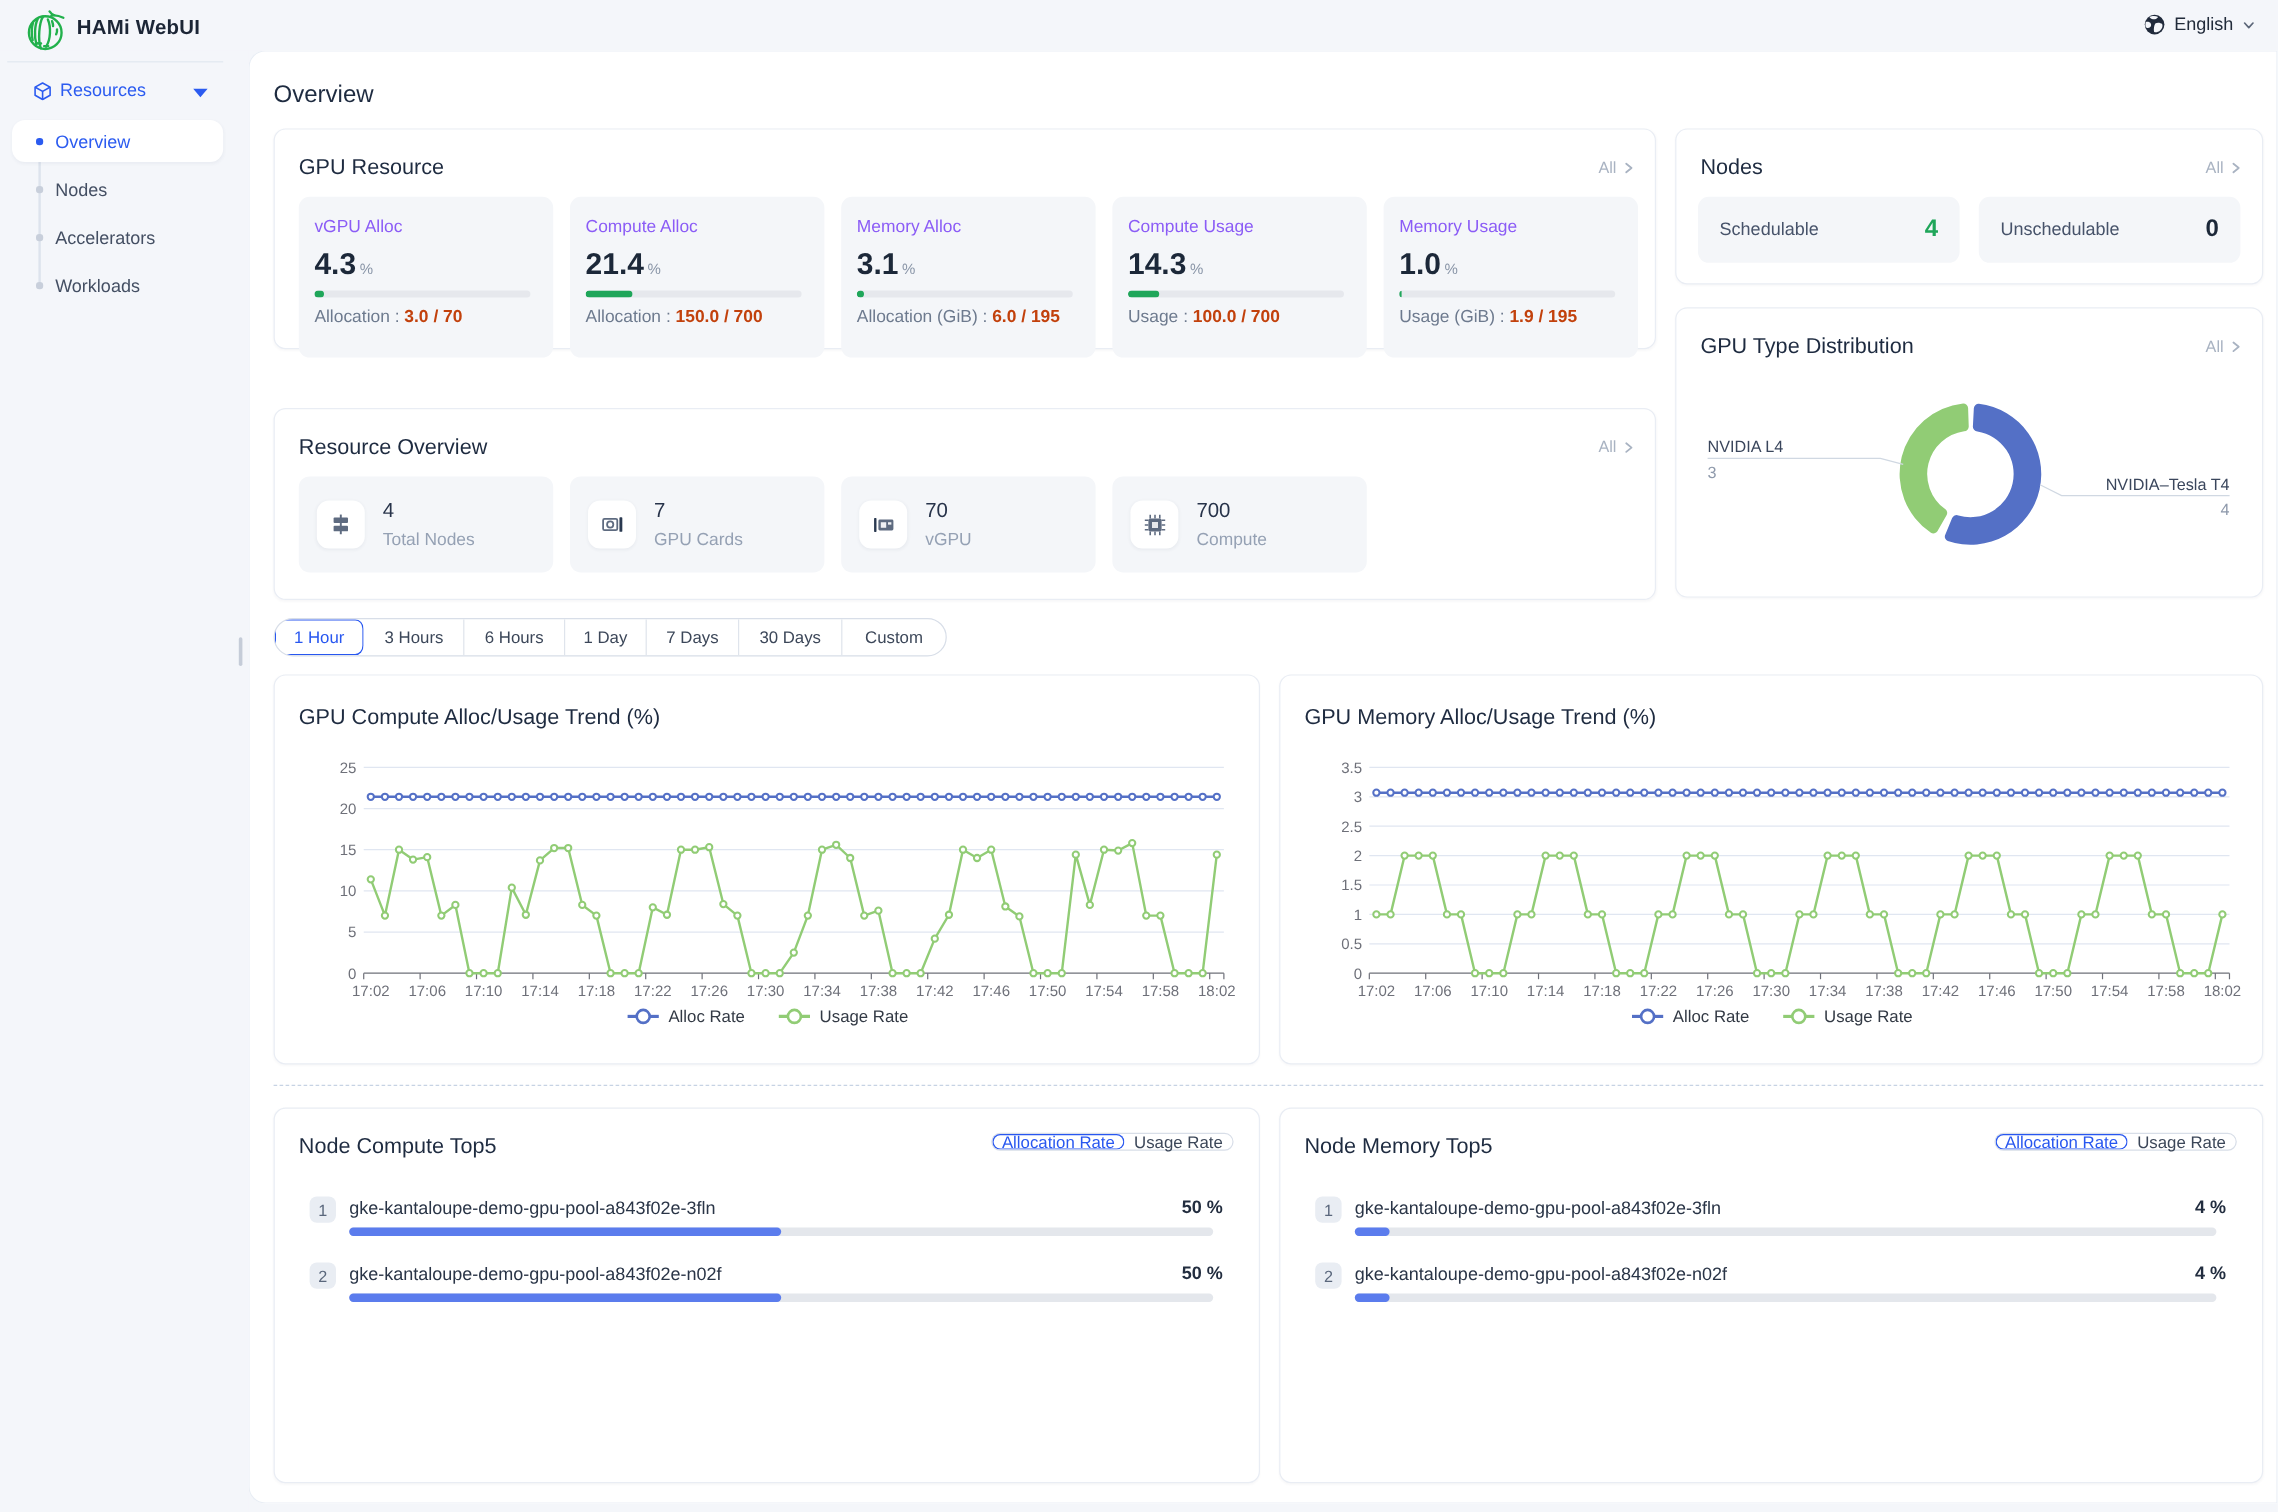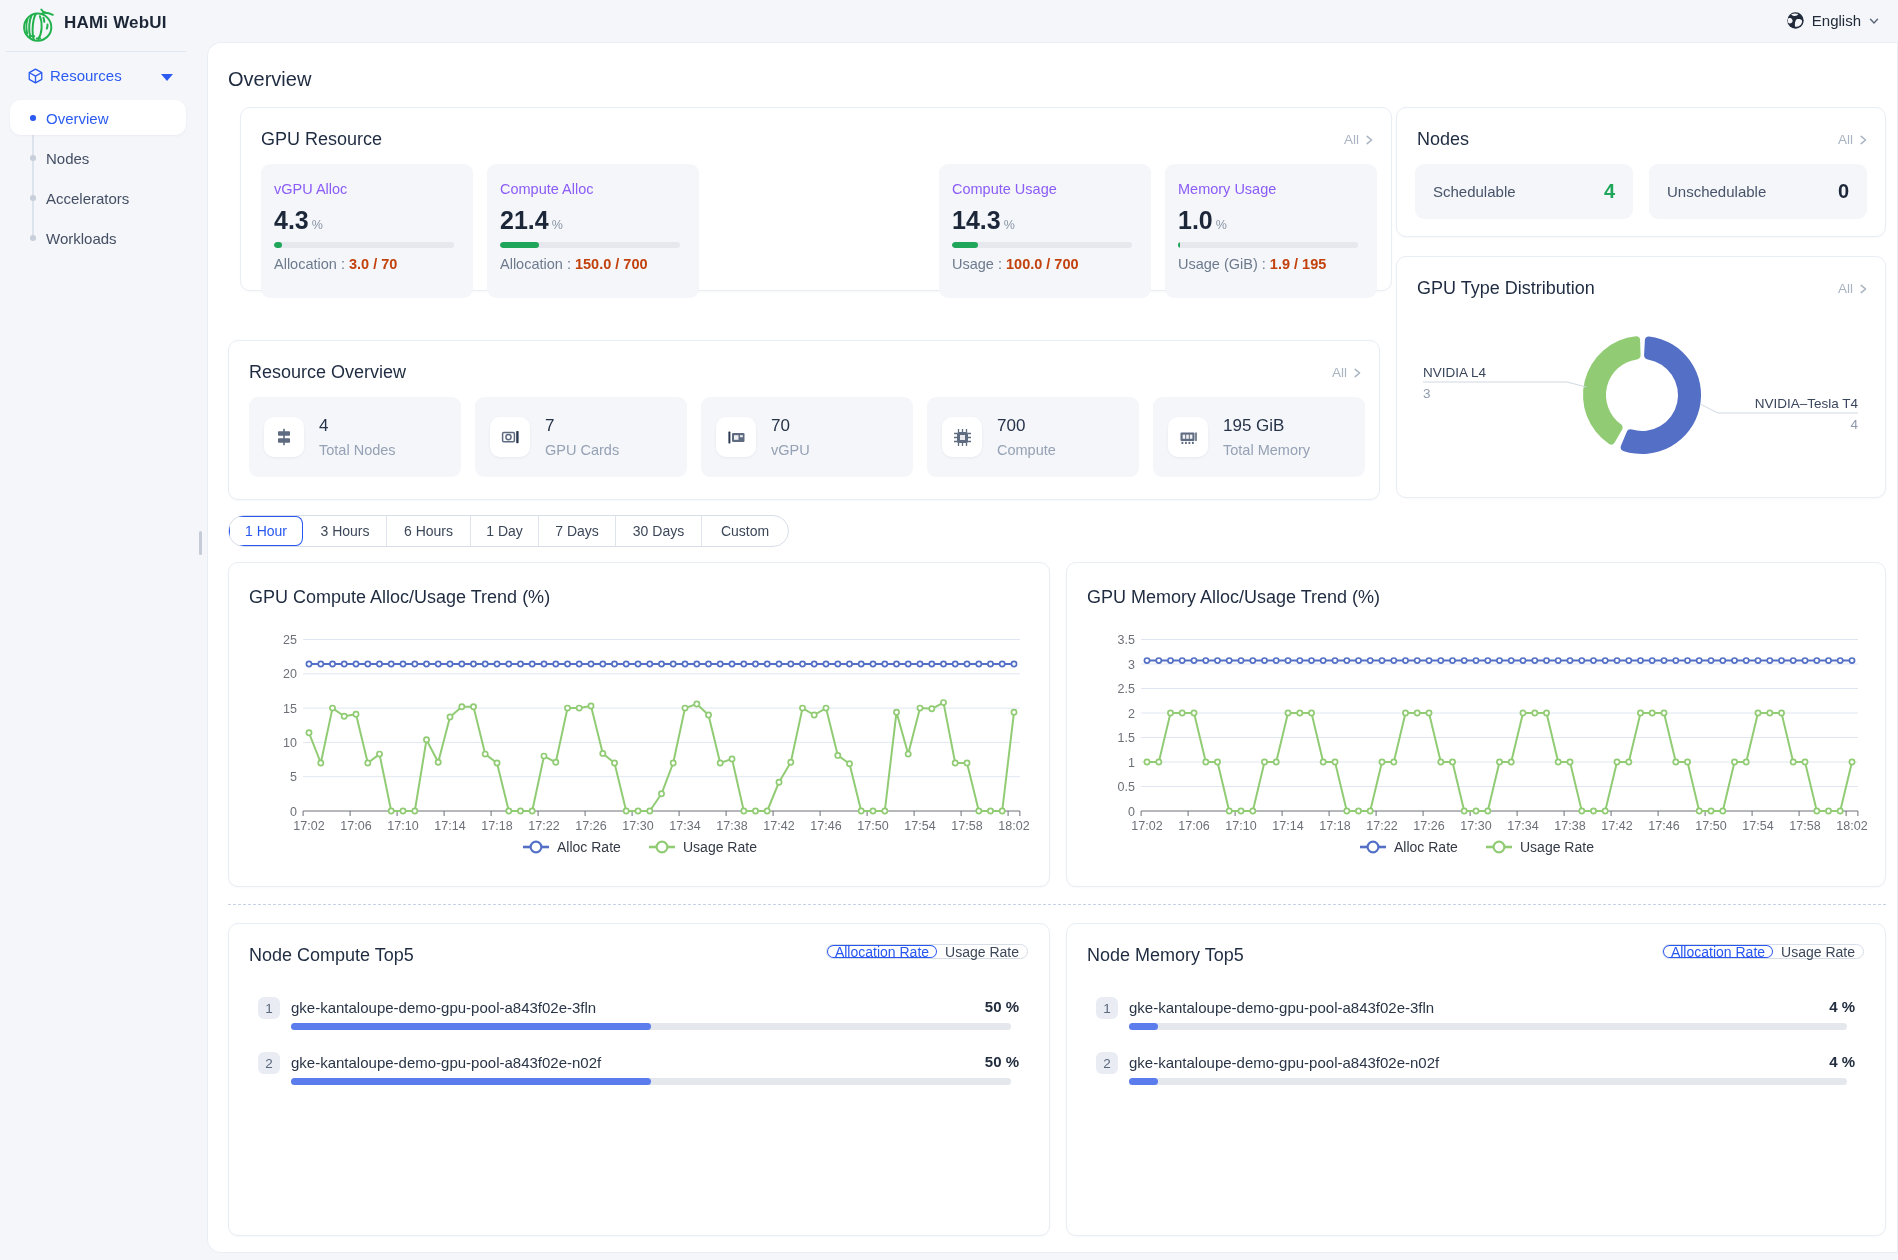--- a/index.html
+++ b/index.html
@@ -107,21 +107,21 @@
       <svg width="12" height="12" viewBox="0 0 12 12">
         <polyline points="2.5,4.2 6,8 9.5,4.2" fill="none" stroke="#5b6678" stroke-width="1.4" stroke-linecap="round" stroke-linejoin="round"></polyline>
       </svg>
     </div>
 </div>
 
 <div class="panel">
 <div class="scrollthumb"></div>
 <div class="ptitle">Overview</div>
 
-<div class="card" style="left:33px; top:65px; width:1152px; height:184px">
+<div class="card" style="left:21px; top:65px; width:1152px; height:184px">
   <div class="chead">
         <span class="ctitle">GPU Resource</span>
         <span class="call">All<svg width="12" height="12" viewBox="0 0 12 12" style="margin-left:4px">
             <polyline points="4.2,2.4 8.6,6 4.2,9.6" fill="none" stroke="#a9b3c2" stroke-width="1.5" stroke-linecap="round" stroke-linejoin="round"></polyline>
           </svg></span>
       </div>
   <div class="stile" style="left:20px">
         <div class="slabel">vGPU Alloc</div>
         <div class="sval">4.3<span class="spct">%</span></div>
         <div class="sbar">
@@ -129,20 +129,28 @@
         </div>
         <div class="smeta">Allocation : <b>3.0 / 70</b></div>
       </div>
       <div class="stile" style="left:246px">
         <div class="slabel">Compute Alloc</div>
         <div class="sval">21.4<span class="spct">%</span></div>
         <div class="sbar">
           <div class="sfill" style="width:21.4%"></div>
         </div>
         <div class="smeta">Allocation : <b>150.0 / 700</b></div>
+      </div>
+      <div class="stile" style="left:472px">
+        <div class="slabel">Memory Alloc</div>
+        <div class="sval">3.1<span class="spct">%</span></div>
+        <div class="sbar">
+          <div class="sfill" style="width:3.1%"></div>
+        </div>
+        <div class="smeta">Allocation (GiB) : <b>6.0 / 195</b></div>
       </div>
       <div class="stile" style="left:698px">
         <div class="slabel">Compute Usage</div>
         <div class="sval">14.3<span class="spct">%</span></div>
         <div class="sbar">
           <div class="sfill" style="width:14.3%"></div>
         </div>
         <div class="smeta">Usage : <b>100.0 / 700</b></div>
       </div>
       <div class="stile" style="left:924px">
@@ -242,43 +250,20 @@
             <g stroke="#5e6b80" stroke-width="1.3">
               <path d="M5.5 1v3M9.5 1v3M13.5 1v3M5.5 15v3M9.5 15v3M13.5 15v3M1 5.5h3M1 9.5h3M1 13.5h3M15 5.5h3M15 9.5h3M15 13.5h3"></path>
             </g>
             <rect x="4" y="4" width="11" height="11" rx="1.5" fill="#5e6b80"></rect>
             <rect x="7" y="7" width="5" height="5" fill="#fff" opacity="0.85"></rect>
           </svg>
         </div>
         <div>
           <div class="rval">700</div>
           <div class="rlabel">Compute</div>
-        </div>
-      </div>
-      <div class="rtile" style="left:924px">
-        <div class="ricon">
-          <svg width="19" height="19" viewBox="0 0 19 19">
-            <rect x="1.5" y="4.5" width="14" height="8.5" rx="1" fill="#5e6b80"></rect>
-            <g fill="#fff" opacity="0.9">
-              <rect x="3.6" y="6.6" width="2.6" height="4.2"></rect>
-              <rect x="7.2" y="6.6" width="2.6" height="4.2"></rect>
-              <rect x="10.8" y="6.6" width="2.6" height="4.2"></rect>
-            </g>
-            <g fill="#5e6b80">
-              <rect x="2.5" y="13.8" width="1.8" height="2.2"></rect>
-              <rect x="6" y="13.8" width="1.8" height="2.2"></rect>
-              <rect x="9.5" y="13.8" width="1.8" height="2.2"></rect>
-              <rect x="13" y="13.8" width="1.8" height="2.2"></rect>
-            </g>
-            <rect x="16.4" y="4.5" width="1.2" height="8.5" fill="#2a3950"></rect>
-          </svg>
-        </div>
-        <div>
-          <div class="rval">195 GiB</div>
-          <div class="rlabel">Total Memory</div>
         </div>
       </div>
 </div>
 
 <div class="btngroup" style="left:21px; top:473px">
   <div class="btn btnsel" style="width:75px">1 Hour</div>
   <div class="btn" style="width:83px">3 Hours</div>
   <div class="btn" style="width:84px">6 Hours</div>
   <div class="btn" style="width:68px">1 Day</div>
   <div class="btn" style="width:77px">7 Days</div>

